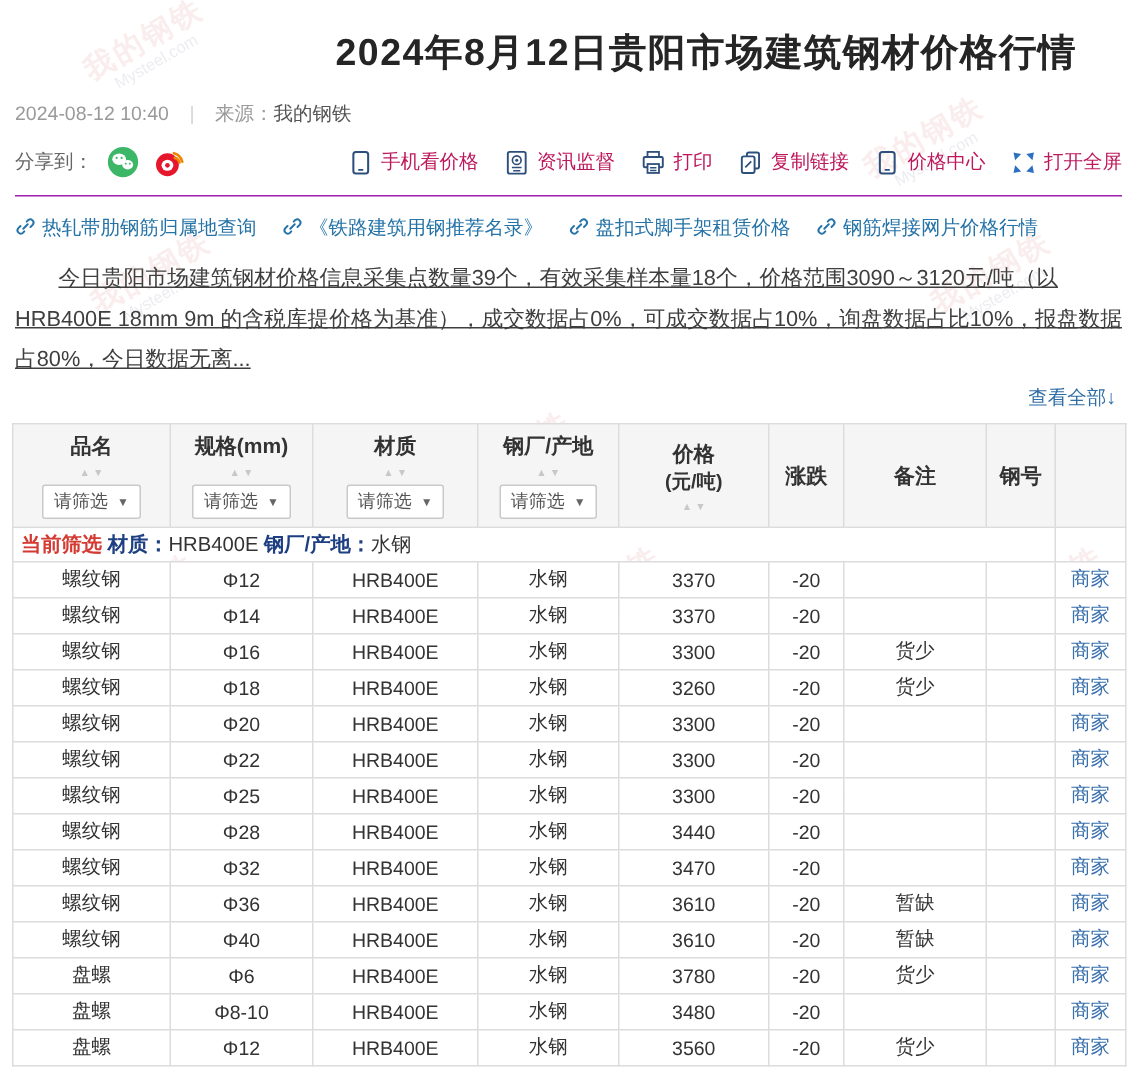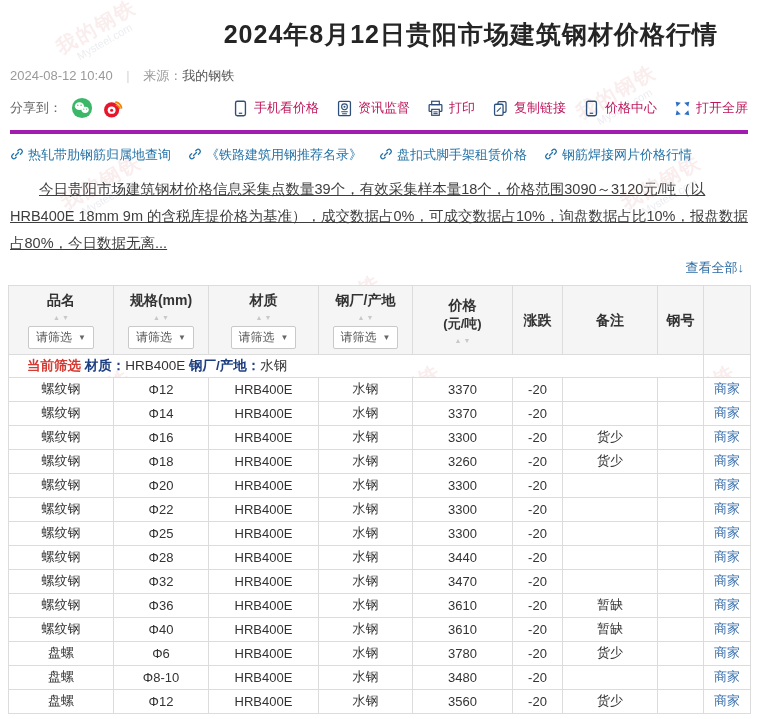--- a/index.html
+++ b/index.html
@@ -17,21 +17,21 @@
   .wm .wm-en { font-size:11px; color:rgba(110,120,150,.14); }
 
   .content { position:relative; z-index:1; }
 
   h1.title { text-align:right; font-size:25px; font-weight:bold; color:#252525; padding:18px 40px 0; letter-spacing:1px; }
 
   .meta { margin:16px 0 0 10px; font-size:13px; color:#9a9a9a; }
   .meta .sep { margin:0 10px; color:#d5d5d5; }
   .meta .src-name { color:#555; }
 
-  .actions { display:flex; align-items:center; margin:12px 10px 0; padding-bottom:11px; border-bottom:4px solid #a21caf; }
+  .actions { display:flex; align-items:center; margin:12px 10px 0; padding-bottom:11px; border-bottom:1px solid #a21caf; }
   .share { display:flex; align-items:center; gap:9px; font-size:13px; color:#666; }
   .sicon { display:inline-flex; cursor:pointer; }
   .tools { margin-left:auto; display:flex; align-items:center; gap:17px; }
   .tool { display:inline-flex; align-items:flex-end; gap:5px; font-size:13px; color:#be185d; cursor:pointer; white-space:nowrap; }
   .ticon { display:inline-flex; }
 
   .quicklinks { display:flex; gap:17px; margin:12px 10px 0; white-space:nowrap; }
   .qlink { display:inline-flex; align-items:center; gap:4px; font-size:13px; color:#2573a7; cursor:pointer; text-decoration:none; }
 
   .summary { margin:12px 10px 0; font-size:14.5px; color:#3e3e3e; line-height:1.85; text-indent:2em;text-decoration:underline; }
@@ -40,21 +40,21 @@
   table.price { width:742px; margin:2px 8px 0; border-collapse:collapse; table-layout:fixed; }
   table.price th, table.price td { border:1px solid #dcdcdc; text-align:center; font-size:13px; color:#333; }
   thead th { background:#f5f5f5; padding:6px 2px 5px; vertical-align:middle; font-weight:bold; color:#3a3a3a; }
   .hlabel { font-size:14px; line-height:1.25; }
   .hsub { font-size:13px; font-weight:bold; }
   .arrows { height:9px; line-height:7px; margin-top:2px; }
   .arrows span { font-size:7px; color:#c8c8c8; cursor:pointer; padding:0 1px; }
   .filter-btn { display:inline-flex; align-items:center; gap:6px; margin-top:5px; background:#fff; border:1px solid #c9c9c9; border-radius:2px; padding:2px 7px; font-size:12px; color:#555; font-weight:normal; cursor:pointer; }
   .filter-btn .caret { font-size:8px; color:#666; }
 
-  tr.filter-row td { height:23px; text-align:left; padding-left:18px; font-size:13.5px; }
+  tr.filter-row td { height:23px; text-align:left; padding-left:5px; font-size:13.5px; }
   .f-red { color:#d43a32; font-weight:bold; }
   .f-navy { color:#1d3f82; font-weight:bold; }
   .f-val { color:#333; }
 
   tbody tr.data-row td { height:24px; padding:0 3px; background:#fff; }
   .merchant { color:#3a70ad; cursor:pointer; text-decoration:none; }
 </style>
 </head>
 <body>
 

